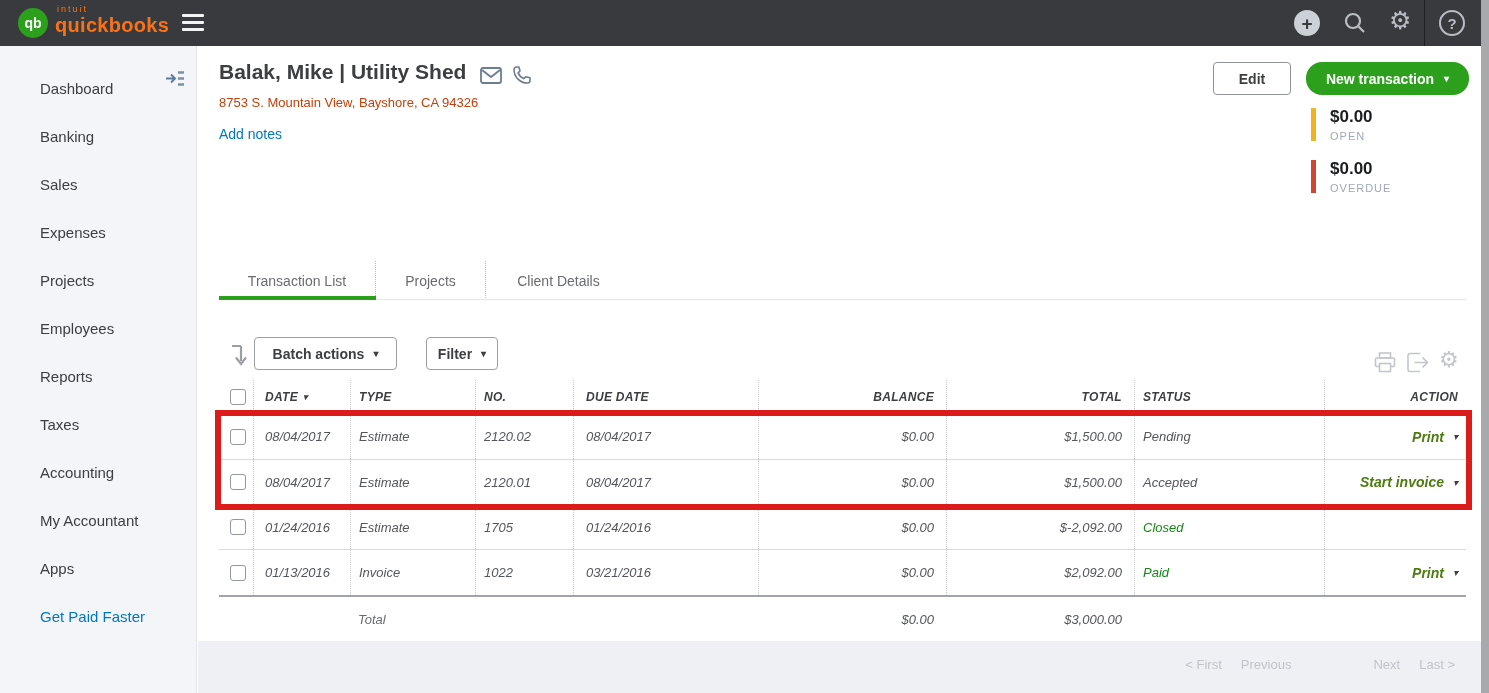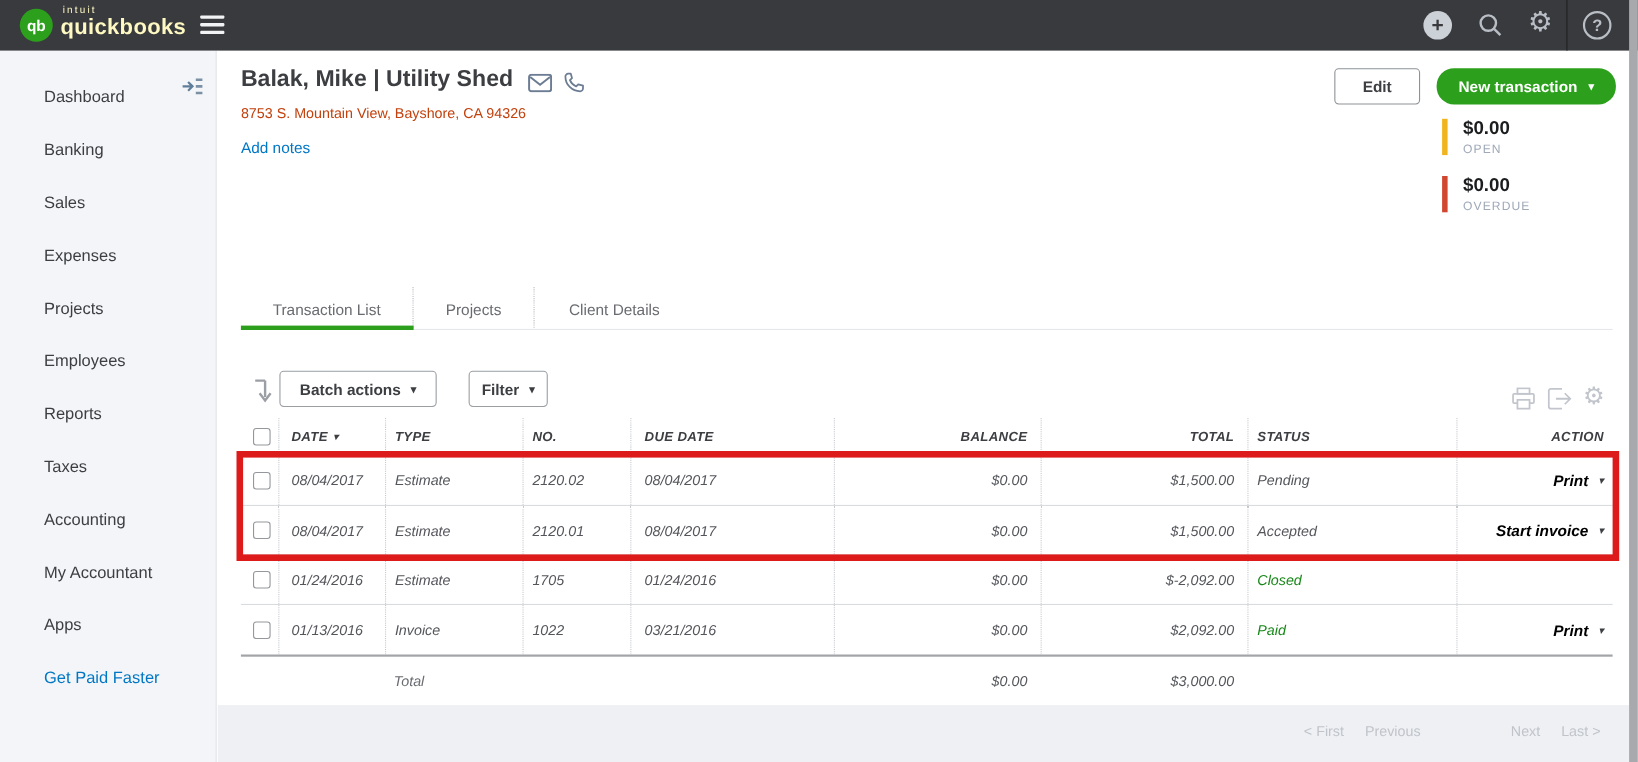--- a/index.html
+++ b/index.html
@@ -8,21 +8,21 @@
     position: relative;
     font-family: "Liberation Sans", sans-serif;
     background: #ffffff;
     overflow: hidden;
     color: #3c3e42;
   }
   
   .topbar { position:absolute; left:0; top:0; width:1489px; height:46px; background:#393a3d; z-index:6; }
   .logo-circle { position:absolute; left:18px; top:8px; width:30px; height:30px; border-radius:50%;
     background:#2ca01c; color:#fff; font-weight:bold; font-size:14px; display:flex; align-items:center; justify-content:center; }
-  .brand { position:absolute; left:55px; top:5px; color:#fef9c3; line-height:1; }
+  .brand { position:absolute; left:55px; top:5px; color:#f97316; line-height:1; }
   .brand-top { font-size:9px; letter-spacing:2px; margin-left:2px; }
   .brand-name { font-size:20px; font-weight:bold; letter-spacing:.3px; margin-top:1px; }
   .hamburger { position:absolute; left:182px; top:14px; width:22px; cursor:pointer; }
   .hamburger div { height:3px; background:#f2f3f4; margin-bottom:4px; border-radius:1px; }
   .tb-icon { position:absolute; top:10px; cursor:pointer; }
   .plus-circle { left:1294px; width:26px; height:26px; border-radius:50%; background:#ccd0d7;
     color:#393a3d; font-size:19px; font-weight:bold; display:flex; align-items:center; justify-content:center; line-height:1; }
   .tb-search { left:1343px; top:11px; }
   .tb-gear { left:1389px; top:8px; font-size:25px; color:#b9bec6; line-height:1; }
   .tb-divider { position:absolute; left:1424px; top:0; width:1px; height:46px; background:#1f2022; }
@@ -83,21 +83,21 @@
   .c3 { width:98px; padding-left:8px; }
   .c4 { width:185px; padding-left:12px; }
   .c5 { width:188px; justify-content:flex-end; padding-right:12px; }
   .c6 { width:188px; justify-content:flex-end; padding-right:12px; }
   .c7 { width:190px; padding-left:8px; }
   .c8 { width:142px; justify-content:flex-end; padding-right:8px; }
   .thead .c { font-size:12px; font-weight:bold; color:#3c3e42; letter-spacing:.3px; }
   .thead .c0 { padding-left:11px; }
   .checkbox { width:16px; height:16px; border:1.5px solid #94979c; border-radius:3px; background:#fff; cursor:pointer; flex:none; }
   .sort-caret { font-size:9px; margin-left:5px; color:#3c3e42; }
-  .action-link { font-size:14px; font-weight:bold; color:#000000; cursor:pointer; margin-right:9px; }
+  .action-link { font-size:14px; font-weight:bold; color:#4d7c0f; cursor:pointer; margin-right:9px; }
   .action-caret { font-size:10px; color:#3c3e42; cursor:pointer; }
   .total-label { color:#696b70; }
   
   .highlight-box { position:absolute; left:17px; top:364px; width:1257px; height:100px;
     border:6px solid #dd1b1b; z-index:3; pointer-events:none; }
   
   .bottombar { position:absolute; left:198px; top:641px; width:1283px; height:52px; background:#eef0f4; }
   .pagination { position:absolute; right:26px; top:16px; display:flex; gap:19px; font-size:13px; }
   .pg { color:#c0c4ca; cursor:pointer; }
   .pg-range { color:#3c3e42;margin-top:41px; }

